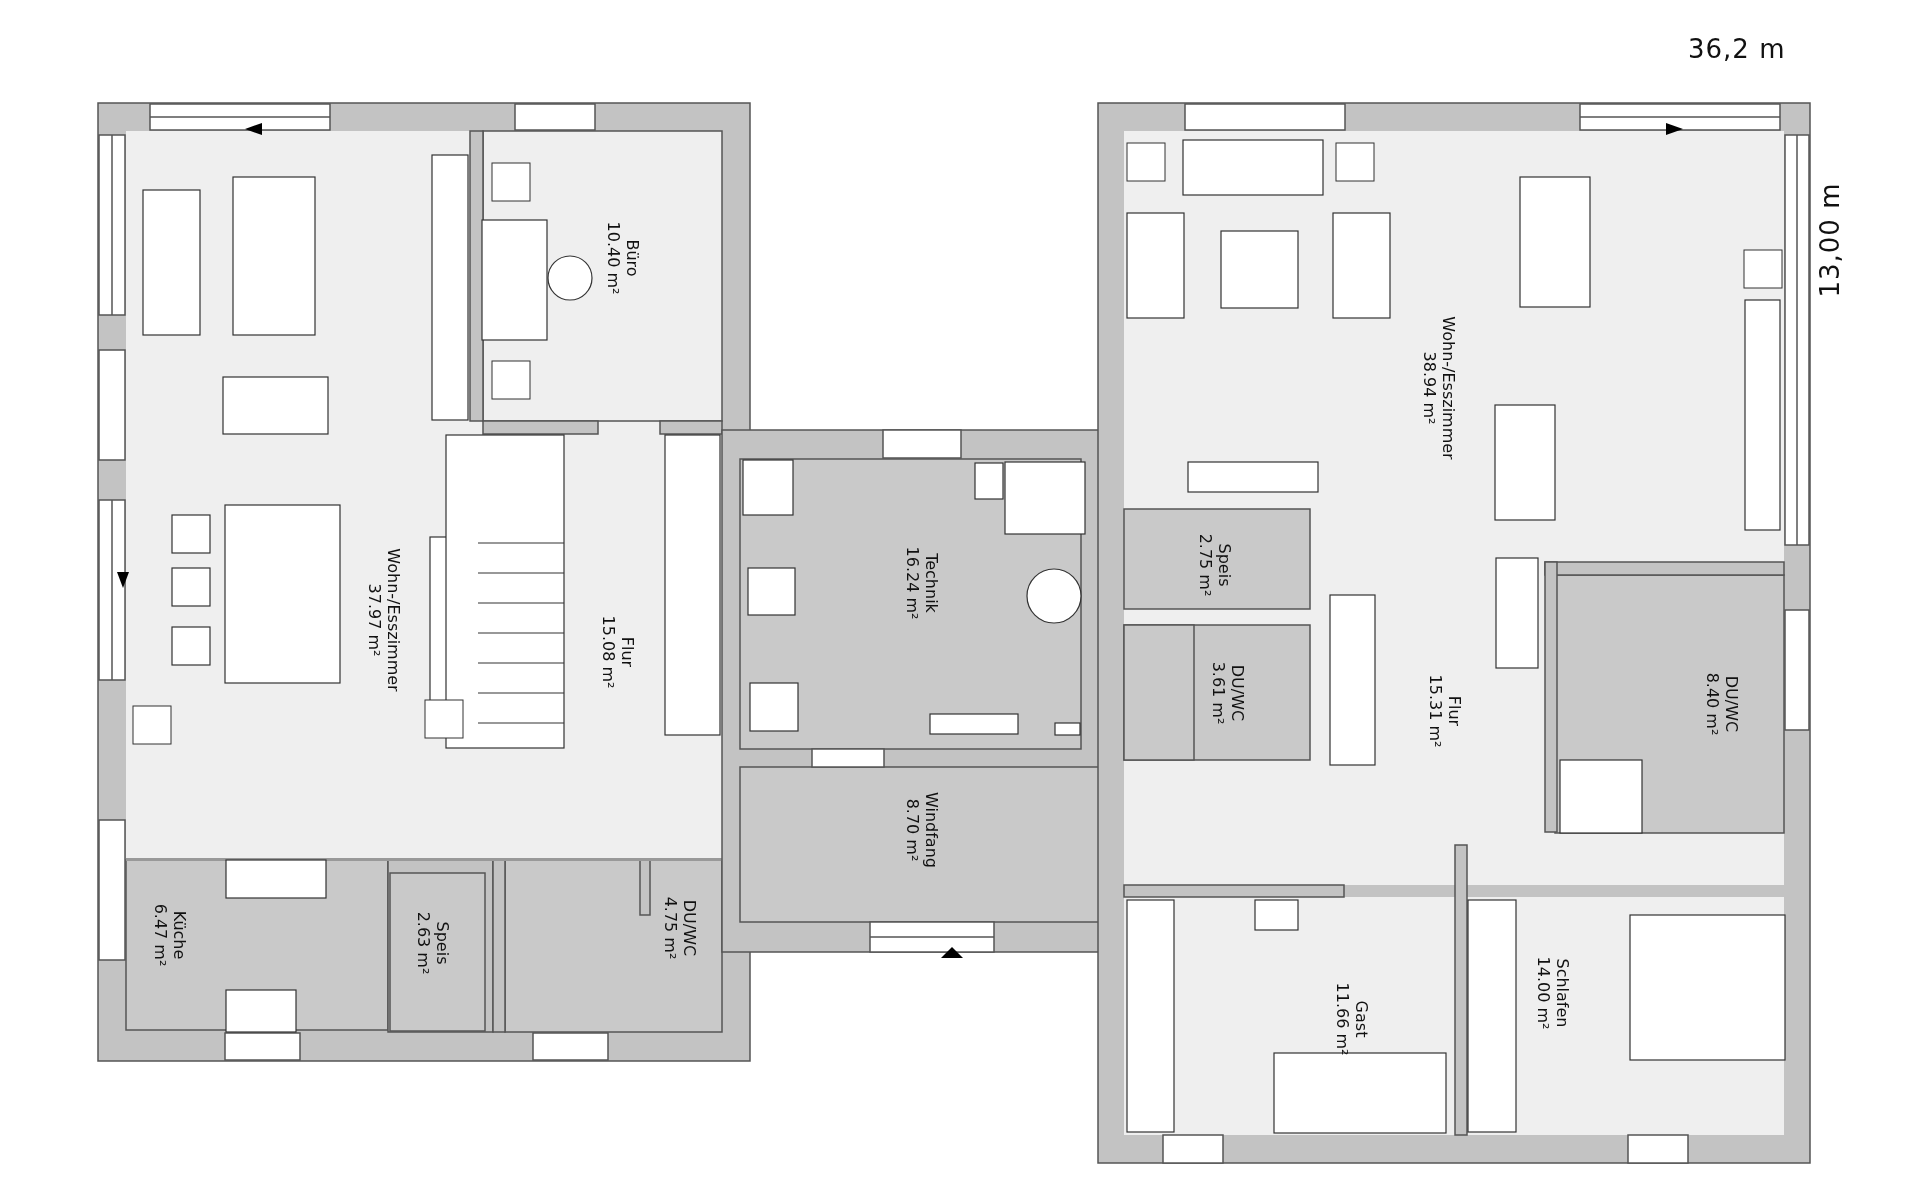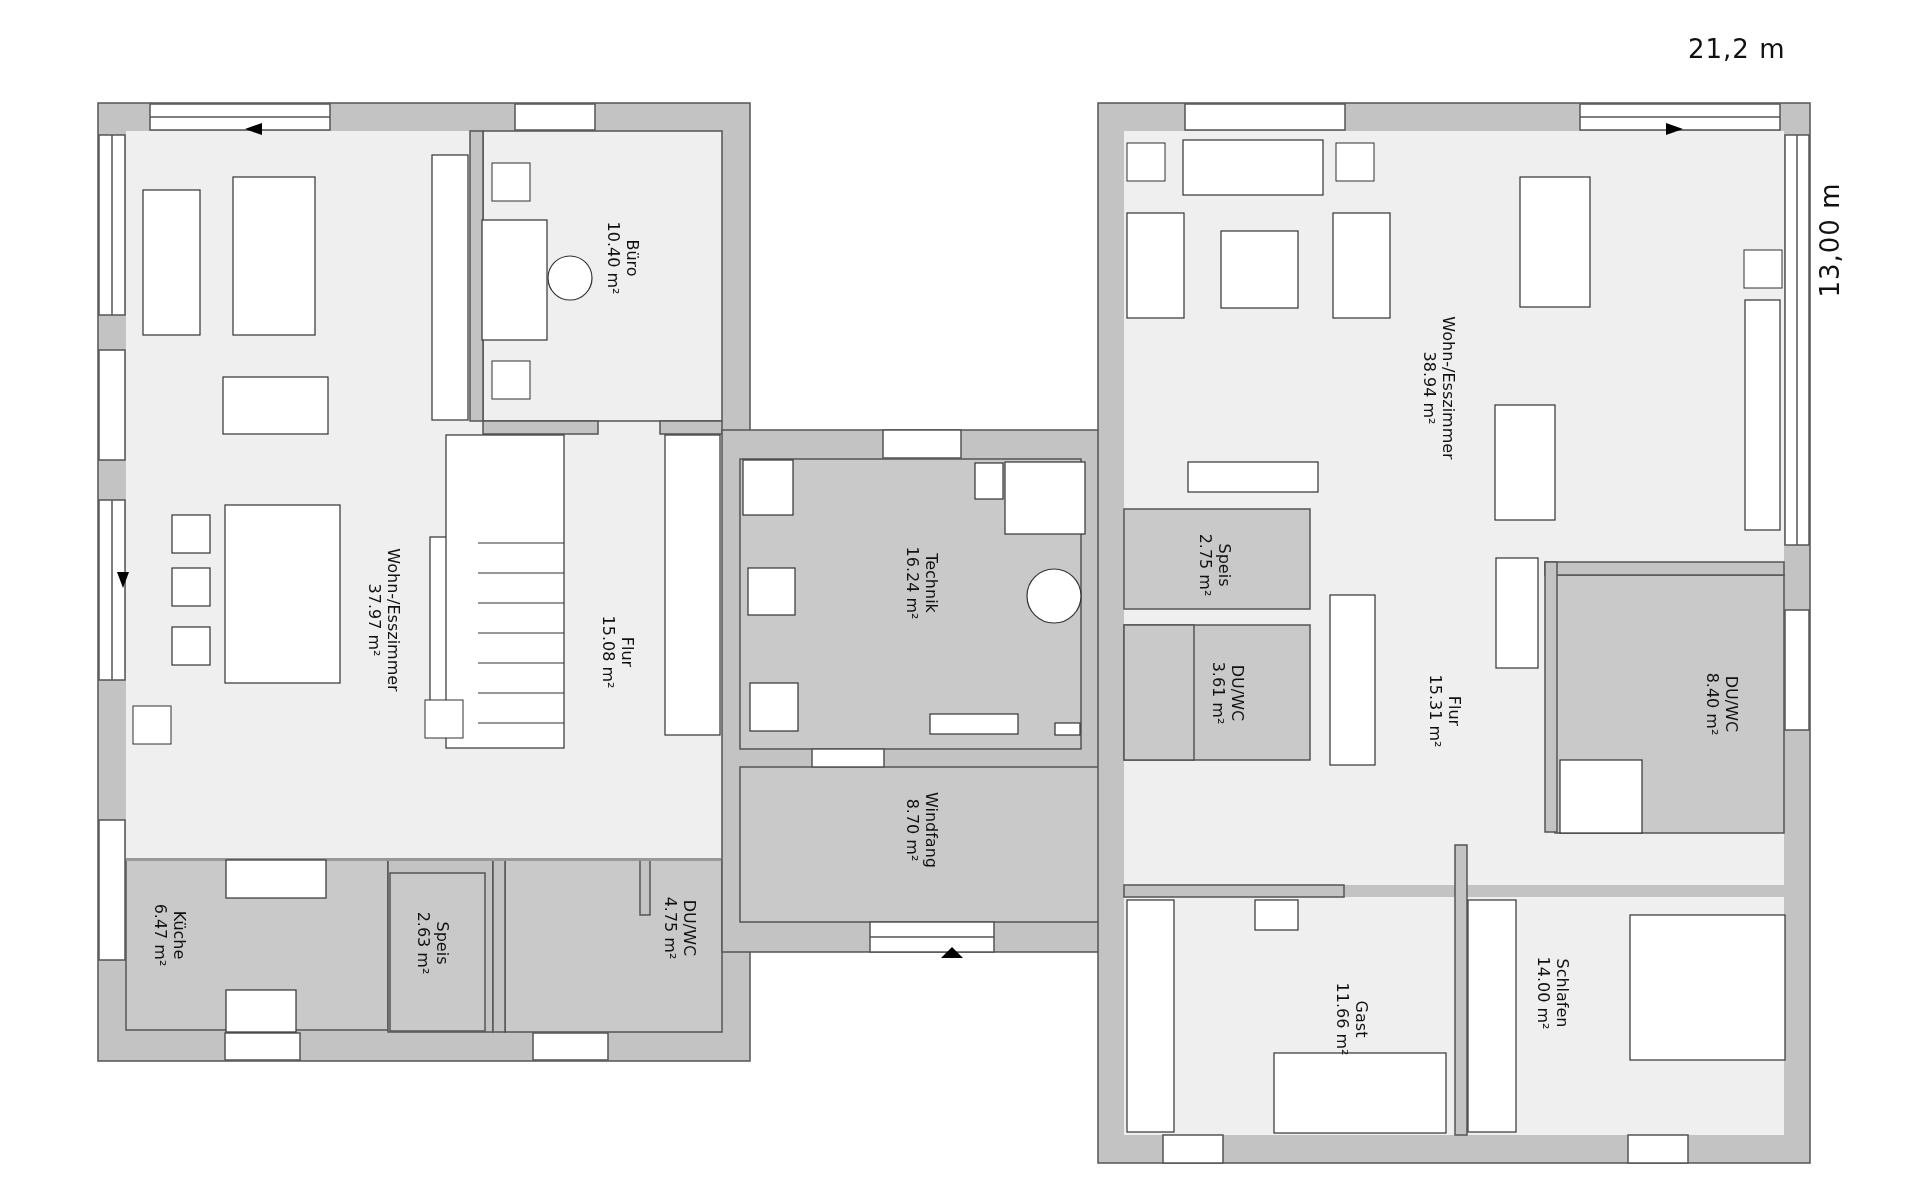--- a/index.html
+++ b/index.html
@@ -161,21 +161,21 @@
     <rect x="492" y="163" width="38" height="38"></rect>
     <rect x="492" y="361" width="38" height="38"></rect>
     <rect x="133" y="706" width="38" height="38"></rect>
     <rect x="425" y="700" width="38" height="38"></rect>
     <rect x="1127" y="143" width="38" height="38"></rect>
     <rect x="1336" y="143" width="38" height="38"></rect>
     <rect x="1744" y="250" width="38" height="38"></rect>
   </g>
 </svg>
 
-<div class="dim dim-w">21,2 m</div>
+<div class="dim dim-w">36,2 m</div>
 <div class="dim dim-h">13,00 m</div>
 
 <div id="labels">
     <div class="lbl" style="left: 311.5px; top: 601px;">
       <span>Wohn-/Esszimmer</span>
       <span>37.97 m²</span>
     </div>
     <div class="lbl" style="left: 586.5px; top: 239px;">
       <span>Büro</span>
       <span>10.40 m²</span>

